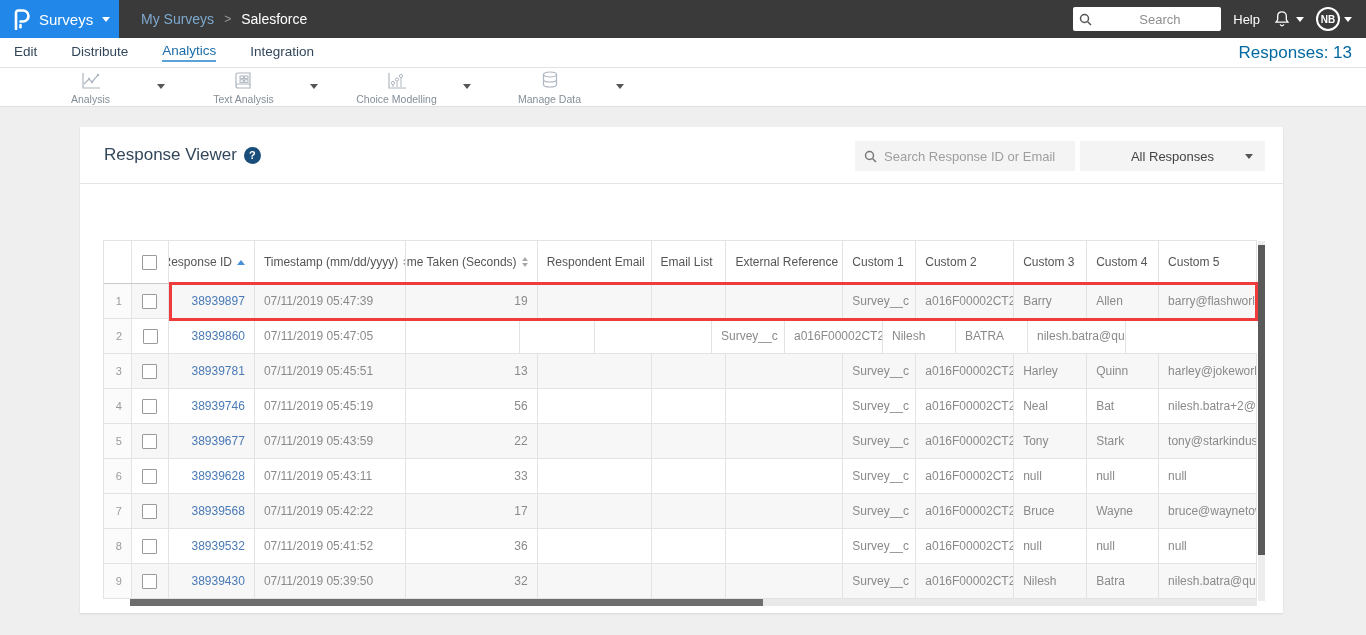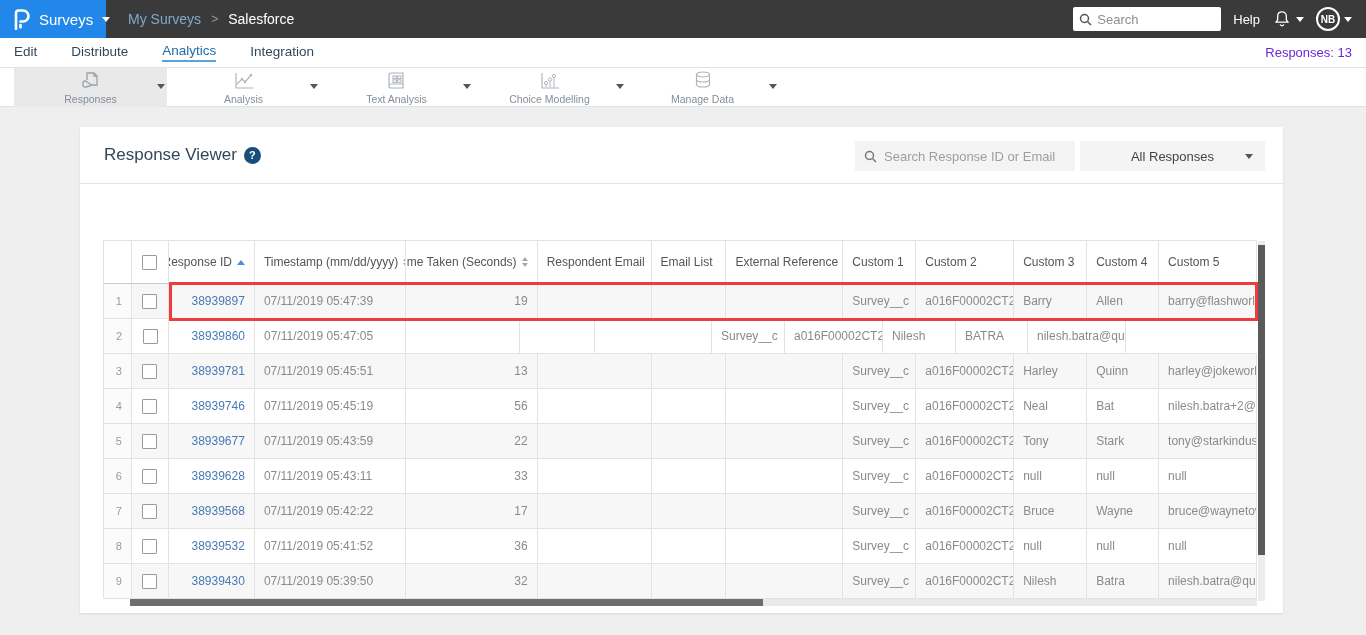--- a/index.html
+++ b/index.html
@@ -1,41 +1,41 @@
 <!DOCTYPE html>
 <html><head>
 <meta charset="utf-8">
 <style>
   * { margin:0; padding:0; box-sizing:border-box; }
   html,body { width:1366px; height:635px; font-family:"Liberation Sans", sans-serif; background:#efefef; overflow:hidden; }
 
   
   .navbar { position:absolute; left:0; top:0; width:1366px; height:38px; background:#3a3a3a; display:flex; align-items:center; }
-  .brand { width:106px; height:38px; background:#2188e9; display:flex; align-items:center; padding:0 10px 0 12px; gap:9px; cursor:pointer; }
+  .brand { width:119px; height:38px; background:#2188e9; display:flex; align-items:center; padding:0 10px 0 12px; gap:9px; cursor:pointer; }
   .brand-logo { width:18px; height:22px; flex:0 0 auto; }
   .brand-label { color:#fff; font-size:15px; }
   .caret { width:0; height:0; border-left:4px solid transparent; border-right:4px solid transparent; border-top:5px solid #fff; display:inline-block; }
   .caret.dark { border-top-color:#555; }
   .breadcrumb { display:flex; align-items:center; gap:10px; margin-left:22px; font-size:14px; }
   .crumb-root { color:#7ea9cf; cursor:pointer; }
   .crumb-sep { color:#9a9a9a; font-size:12px; }
   .crumb-current { color:#fff; }
   .nav-right { margin-left:auto; display:flex; align-items:center; gap:12px; padding-right:14px; }
   .nav-search { width:148px; height:24px; background:#fff; border-radius:2px; display:flex; align-items:center; padding:0 6px; gap:5px; }
-  .nav-search input { border:none; outline:none; width:110px; font-size:13px; color:#333; font-family:"Liberation Sans", sans-serif; background:transparent; }
+  .nav-search input { border:none; outline:none; width:110px; font-size:13px; color:#333; font-family:"Liberation Sans", sans-serif; background:transparent;margin-left:42px; }
   .nav-search input::placeholder { color:#8e8e8e; }
   .help-label { color:#fff; font-size:13px; cursor:pointer; }
   .bell-wrap, .avatar-wrap { display:flex; align-items:center; gap:4px; cursor:pointer; }
   .avatar { width:24px; height:24px; border-radius:50%; border:2px solid #fff; color:#fff; font-size:10px; font-weight:bold; display:flex; align-items:center; justify-content:center; }
 
   
   .tabrow { position:absolute; left:0; top:38px; width:1366px; height:30px; background:#fff; border-bottom:1px solid #e2e2e2; display:flex; align-items:center; padding:0 14px; }
   .tab { font-size:13.5px; color:#33475b; margin-right:34px; cursor:pointer; padding-bottom:2px; }
   .tab.active { color:#1b6ca8; border-bottom:2px solid #5aa2d8; }
-  .responses-count { margin-left:auto; font-size:13px; color:#6d28d9; cursor:pointer; }
+  .responses-count { margin-left:auto; font-size:17px; color:#0369a1; cursor:pointer; }
 
   
   .toolbar { position:absolute; left:0; top:68px; width:1366px; height:39px; background:#fff; border-bottom:1px solid #e0e0e0; display:flex; padding-left:14px; }
   .tool-group { position:relative; width:153px; height:39px; display:flex; flex-direction:column; align-items:center; justify-content:center; cursor:pointer; }
   .tool-group.active { background:#e9e9e9; }
   .tool-icon { height:20px; display:flex; align-items:flex-end; justify-content:center; margin-bottom:2px; }
   .tool-label { font-size:10.5px; color:#848e98; }
   .tool-caret { position:absolute; right:2px; top:16px; }
 
   
@@ -130,31 +130,20 @@
 
 <div class="tabrow">
   <span class="tab">Edit</span>
   <span class="tab">Distribute</span>
   <span class="tab active">Analytics</span>
   <span class="tab">Integration</span>
   <span class="responses-count">Responses: 13</span>
 </div>
 
 <div class="toolbar">
-  <div class="tool-group active">
-    <span class="tool-icon">
-      <svg width="24" height="21" viewBox="0 0 24 21">
-          <path d="M8 10 V3 h7 l3 3 v9 h-7" fill="none" stroke="#97a1ab" stroke-width="1.3"></path>
-          <path d="M15 3 v3 h3" fill="none" stroke="#97a1ab" stroke-width="1.3"></path>
-          <path d="M4 12 q2-2 4 0 l3 2 q1.5 1 0 2 l-4 1 q-2 .5-3-1 z" fill="none" stroke="#97a1ab" stroke-width="1.3"></path>
-        </svg>
-    </span>
-    <span class="tool-label">Responses</span>
-    <span class="tool-caret caret dark"></span>
-  </div>
   <div class="tool-group">
     <span class="tool-icon">
       <svg width="24" height="21" viewBox="0 0 24 21">
           <path d="M4 3 v15 h17" fill="none" stroke="#aeb6bf" stroke-width="1.2"></path>
           <path d="M5 14 l5-5 3 3 6-7" fill="none" stroke="#aeb6bf" stroke-width="1.2"></path>
           <circle cx="10" cy="9" r="1.2" fill="#aeb6bf"></circle>
           <circle cx="13" cy="12" r="1.2" fill="#aeb6bf"></circle>
           <circle cx="19" cy="5" r="1.2" fill="#aeb6bf"></circle>
         </svg>
     </span>

